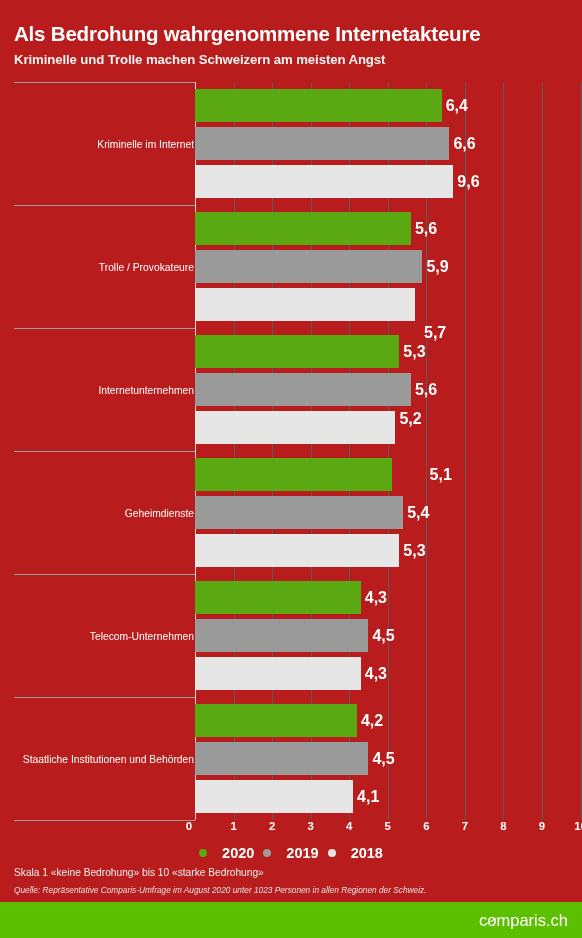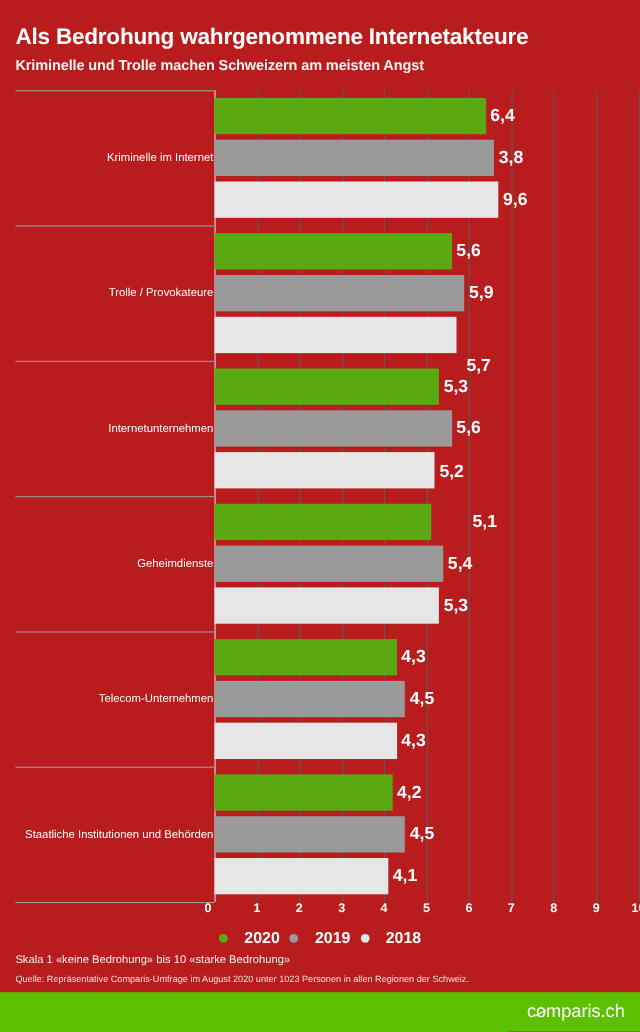--- a/index.html
+++ b/index.html
@@ -74,21 +74,21 @@
   .dot { width: 8px; height: 8px; border-radius: 50%; display: inline-block; }
   .leg-text { font-size: 14.5px; font-weight: bold; color: #ffffff; }
 
   
   #note1 {
     position: absolute; left: 14px; top: 867px;
     font-size: 10.2px; color: #f0f0f0; white-space: nowrap;
   }
   #note2 {
     position: absolute; left: 14px; top: 885px;
-    font-size: 8.3px; color: #e2e2e2; white-space: nowrap;
+    font-size: 8.3px; color: #e2e2e2; white-space: nowrap; font-style: italic;
   }
 
   
   #footer {
     position: absolute; left: 0; top: 902px;
     width: 582px; height: 36px; background: #5cc000;
   }
   #logo {
     position: absolute; right: 14px; top: 50%;
     transform: translateY(-50%);
@@ -123,39 +123,39 @@
       <div class="gridline" style="left: 426.3px;"></div>
       <div class="gridline" style="left: 464.85px;"></div>
       <div class="gridline" style="left: 503.4px;"></div>
       <div class="gridline" style="left: 541.95px;"></div>
       <div class="gridline" style="left: 580.5px;"></div>
       <div class="sep" style="top: 0px;"></div>
       <div class="catlabel" style="top: 61.5px;">Kriminelle im Internet</div>
       <div class="bar y2020" style="left: 195px; top: 7px; width: 246.72px; background: rgb(90, 168, 18);"></div>
       <div class="vlabel" style="left: 445.72px; top: 23.5px;">6,4</div>
       <div class="bar y2019" style="left: 195px; top: 45px; width: 254.43px; background: rgb(154, 154, 154);"></div>
-      <div class="vlabel" style="left: 453.43px; top: 61.5px;">3,8</div>
+      <div class="vlabel" style="left: 453.43px; top: 61.5px;">6,6</div>
       <div class="bar y2018" style="left: 195px; top: 83px; width: 258.285px; background: rgb(230, 230, 230);"></div>
       <div class="vlabel" style="left: 457.285px; top: 99.5px;">9,6</div>
       <div class="sep" style="top: 123px;"></div>
       <div class="catlabel" style="top: 184.5px;">Trolle / Provokateure</div>
       <div class="bar y2020" style="left: 195px; top: 130px; width: 215.88px; background: rgb(90, 168, 18);"></div>
       <div class="vlabel" style="left: 414.88px; top: 146.5px;">5,6</div>
       <div class="bar y2019" style="left: 195px; top: 168px; width: 227.445px; background: rgb(154, 154, 154);"></div>
       <div class="vlabel" style="left: 426.445px; top: 184.5px;">5,9</div>
       <div class="bar y2018" style="left: 195px; top: 206px; width: 219.735px; background: rgb(230, 230, 230);"></div>
       <div class="vlabel" style="left: 424px; top: 222.5px; margin-top: 28px;">5,7</div>
       <div class="sep" style="top: 246px;"></div>
       <div class="catlabel" style="top: 307.5px;">Internetunternehmen</div>
       <div class="bar y2020" style="left: 195px; top: 253px; width: 204.315px; background: rgb(90, 168, 18);"></div>
       <div class="vlabel" style="left: 403.315px; top: 269.5px;">5,3</div>
       <div class="bar y2019" style="left: 195px; top: 291px; width: 215.88px; background: rgb(154, 154, 154);"></div>
       <div class="vlabel" style="left: 414.88px; top: 307.5px;">5,6</div>
       <div class="bar y2018" style="left: 195px; top: 329px; width: 200.46px; background: rgb(230, 230, 230);"></div>
-      <div class="vlabel" style="left: 399.46px; top: 348px; text-align: right;">5,2</div>
+      <div class="vlabel" style="left: 399.46px; top: 337px; text-align: right;">5,2</div>
       <div class="sep" style="top: 369px;"></div>
       <div class="catlabel" style="top: 430.5px;">Geheimdienste</div>
       <div class="bar y2020" style="left: 195px; top: 376px; width: 196.605px; background: rgb(90, 168, 18);"></div>
       <div class="vlabel" style="left: 395.605px; top: 392.5px; padding-left: 34px;">5,1</div>
       <div class="bar y2019" style="left: 195px; top: 414px; width: 208.17px; background: rgb(154, 154, 154);"></div>
       <div class="vlabel" style="left: 407.17px; top: 430.5px;">5,4</div>
       <div class="bar y2018" style="left: 195px; top: 452px; width: 204.315px; background: rgb(230, 230, 230);"></div>
       <div class="vlabel" style="left: 403.315px; top: 468.5px;">5,3</div>
       <div class="sep" style="top: 492px;"></div>
       <div class="catlabel" style="top: 553.5px;">Telecom-Unternehmen</div>

